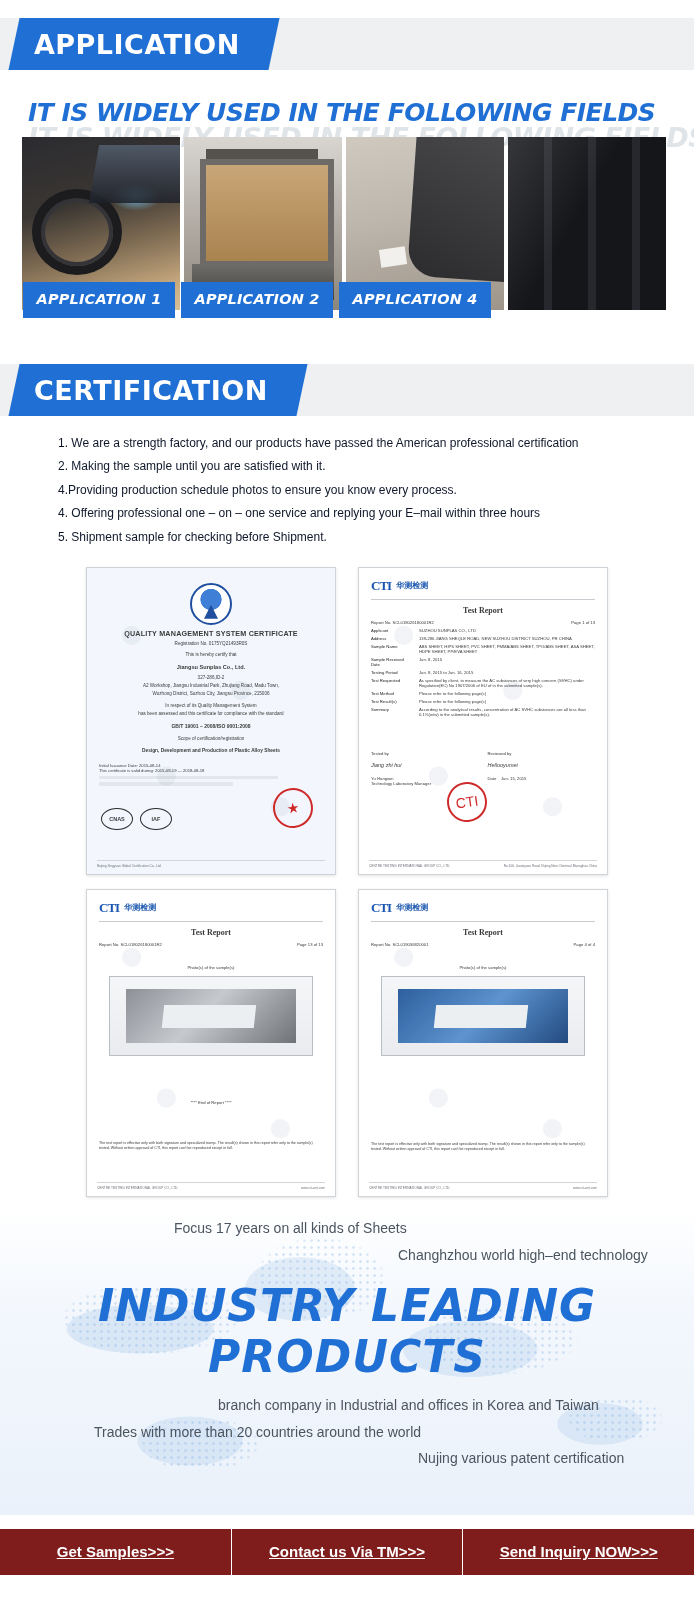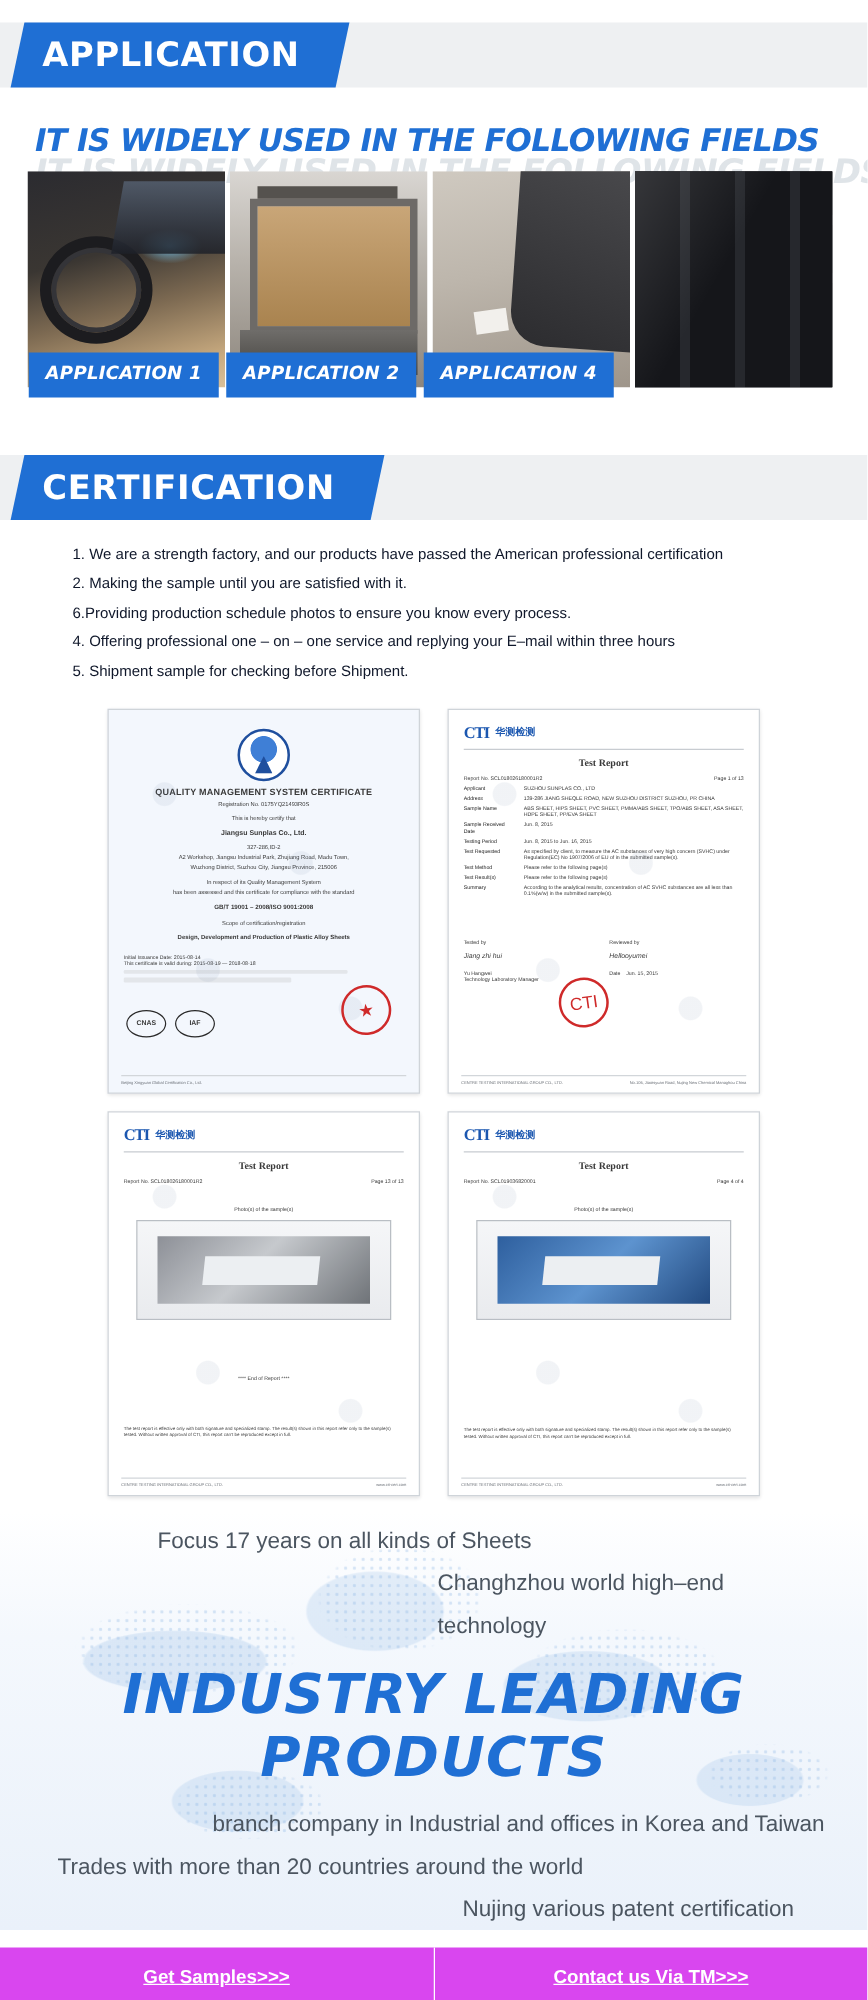--- a/index.html
+++ b/index.html
@@ -416,24 +416,25 @@
     mask-image:
       radial-gradient(ellipse 150px 60px at 150px 110px, #000 55%, transparent 60%),
       radial-gradient(ellipse 110px 70px at 320px 70px, #000 55%, transparent 60%),
       radial-gradient(ellipse 130px 60px at 500px 130px, #000 55%, transparent 60%),
       radial-gradient(ellipse 80px 40px at 615px 210px, #000 55%, transparent 60%),
       radial-gradient(ellipse 100px 46px at 200px 235px, #000 55%, transparent 60%);
     pointer-events: none;
   }
   .slogan {
     position: relative;
-    font-size: 18px;
+    font-size: 14px;
     color: #4b5560;
     padding: 0 30px;
     line-height: 1.9;
+    margin-left: 48px;
   }
   .slogan .s1 { margin-left: 96px; }
   .slogan .s2 { margin-left: 320px; }
   .slogan .s3 { margin-left: 140px; }
   .slogan .s4 { margin-left: 16px; }
   .slogan .s5 { margin-left: 340px; }
   .headline {
     position: relative;
     text-align: center;
     color: #1f6fd4;
@@ -441,21 +442,21 @@
     font-weight: bold;
     font-style: italic;
     letter-spacing: 1px;
     margin: 12px 0 10px;
     font-family: "DejaVu Sans", sans-serif;
   }
 
   
   .cta-bar {
     display: flex;
-    background: #d946ef;
+    background: #7f1d1d;
     height: 46px;
     margin-top: 14px;
   }
   .cta {
     flex: 1;
     display: flex;
     align-items: center;
     justify-content: center;
     color: #ffffff;
     font-size: 15px;
@@ -517,21 +518,21 @@
 
   <div class="section-banner" style="margin-top:46px">
     <div class="tag">
       <span>CERTIFICATION</span>
     </div>
   </div>
 
   <div class="cert-list">
     <div>1. We are a strength factory, and our products have passed the American professional certification</div>
     <div>2. Making the sample until you are satisfied with it.</div>
-    <div>6.Providing production schedule photos to ensure you know every process.</div>
+    <div>4.Providing production schedule photos to ensure you know every process.</div>
     <div>4. Offering professional one – on – one service and replying your E–mail within three hours</div>
     <div>5. Shipment sample for checking before Shipment.</div>
   </div>
 
   <div class="cert-grid">
 
     <div class="cert-doc blue">
       <div class="watermark"></div>
       <div class="doc-emblem"></div>
       <div class="doc-title">QUALITY MANAGEMENT SYSTEM CERTIFICATE</div>
@@ -694,15 +695,16 @@
     <div class="slogan">
       <div class="s3">branch company in Industrial and offices in Korea and Taiwan</div>
       <div class="s4">Trades with more than 20 countries around the world</div>
       <div class="s5">Nujing various patent certification</div>
     </div>
   </div>
 
   <div class="cta-bar">
     <div class="cta">Get Samples&gt;&gt;&gt;</div>
     <div class="cta">Contact us Via TM&gt;&gt;&gt;</div>
+    <div class="cta">Send Inquiry NOW&gt;&gt;&gt;</div>
   </div>
 
 </div>
 
 </body></html>

